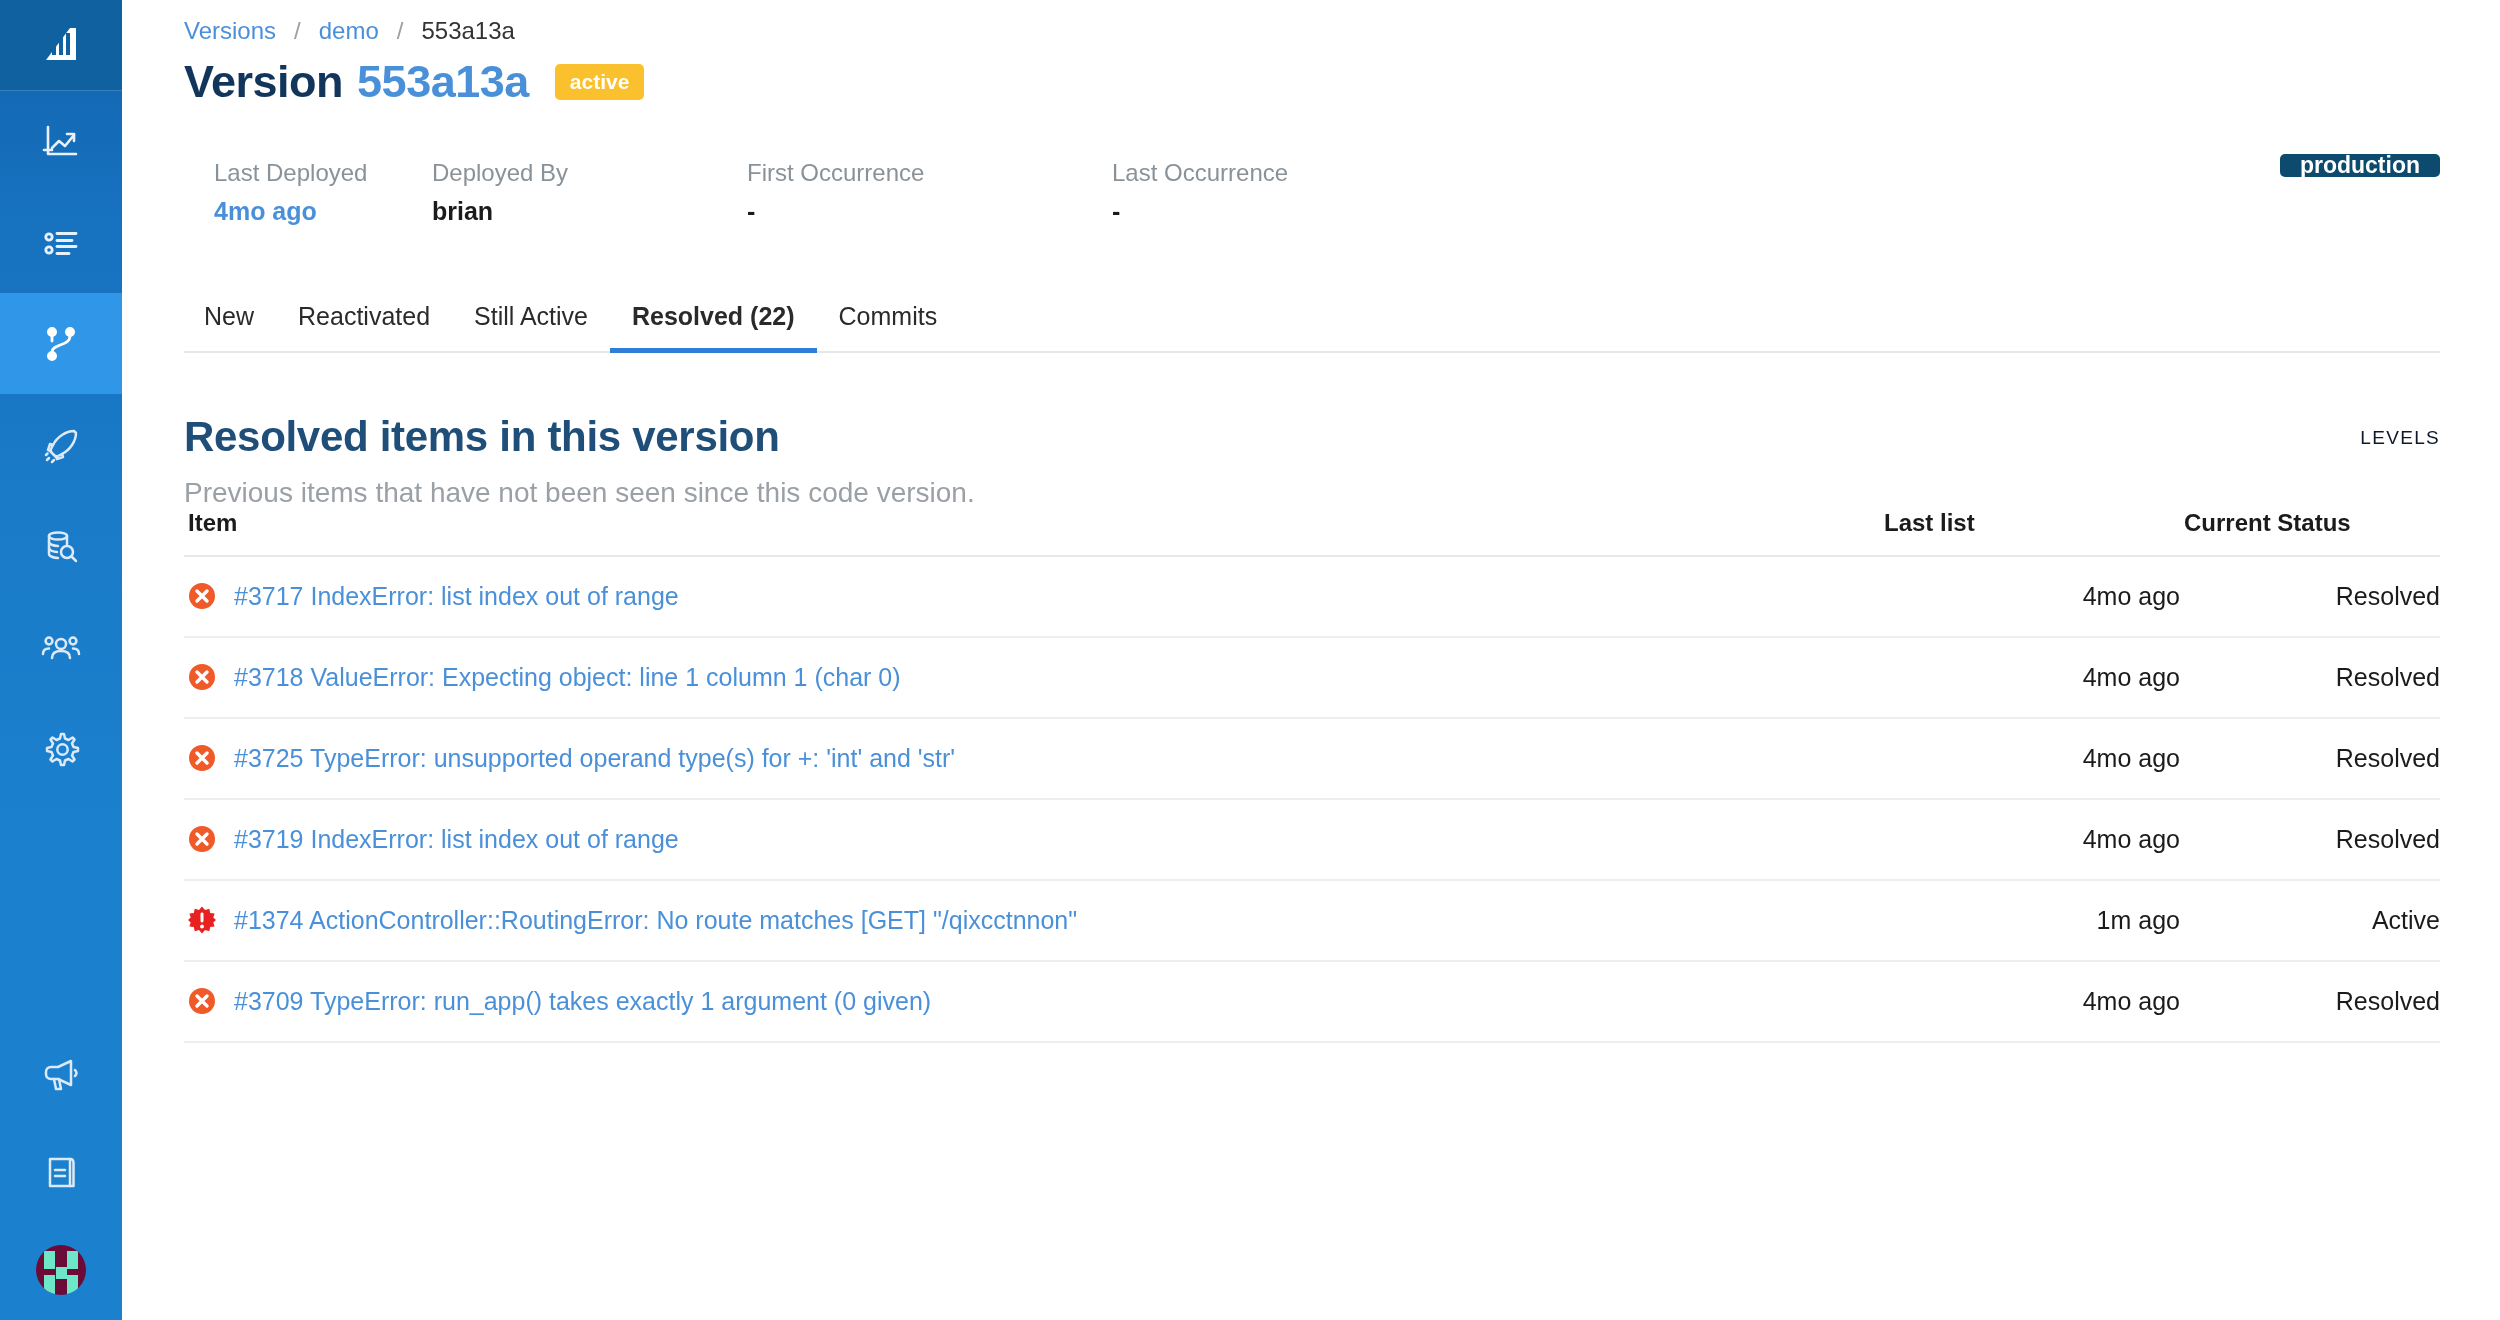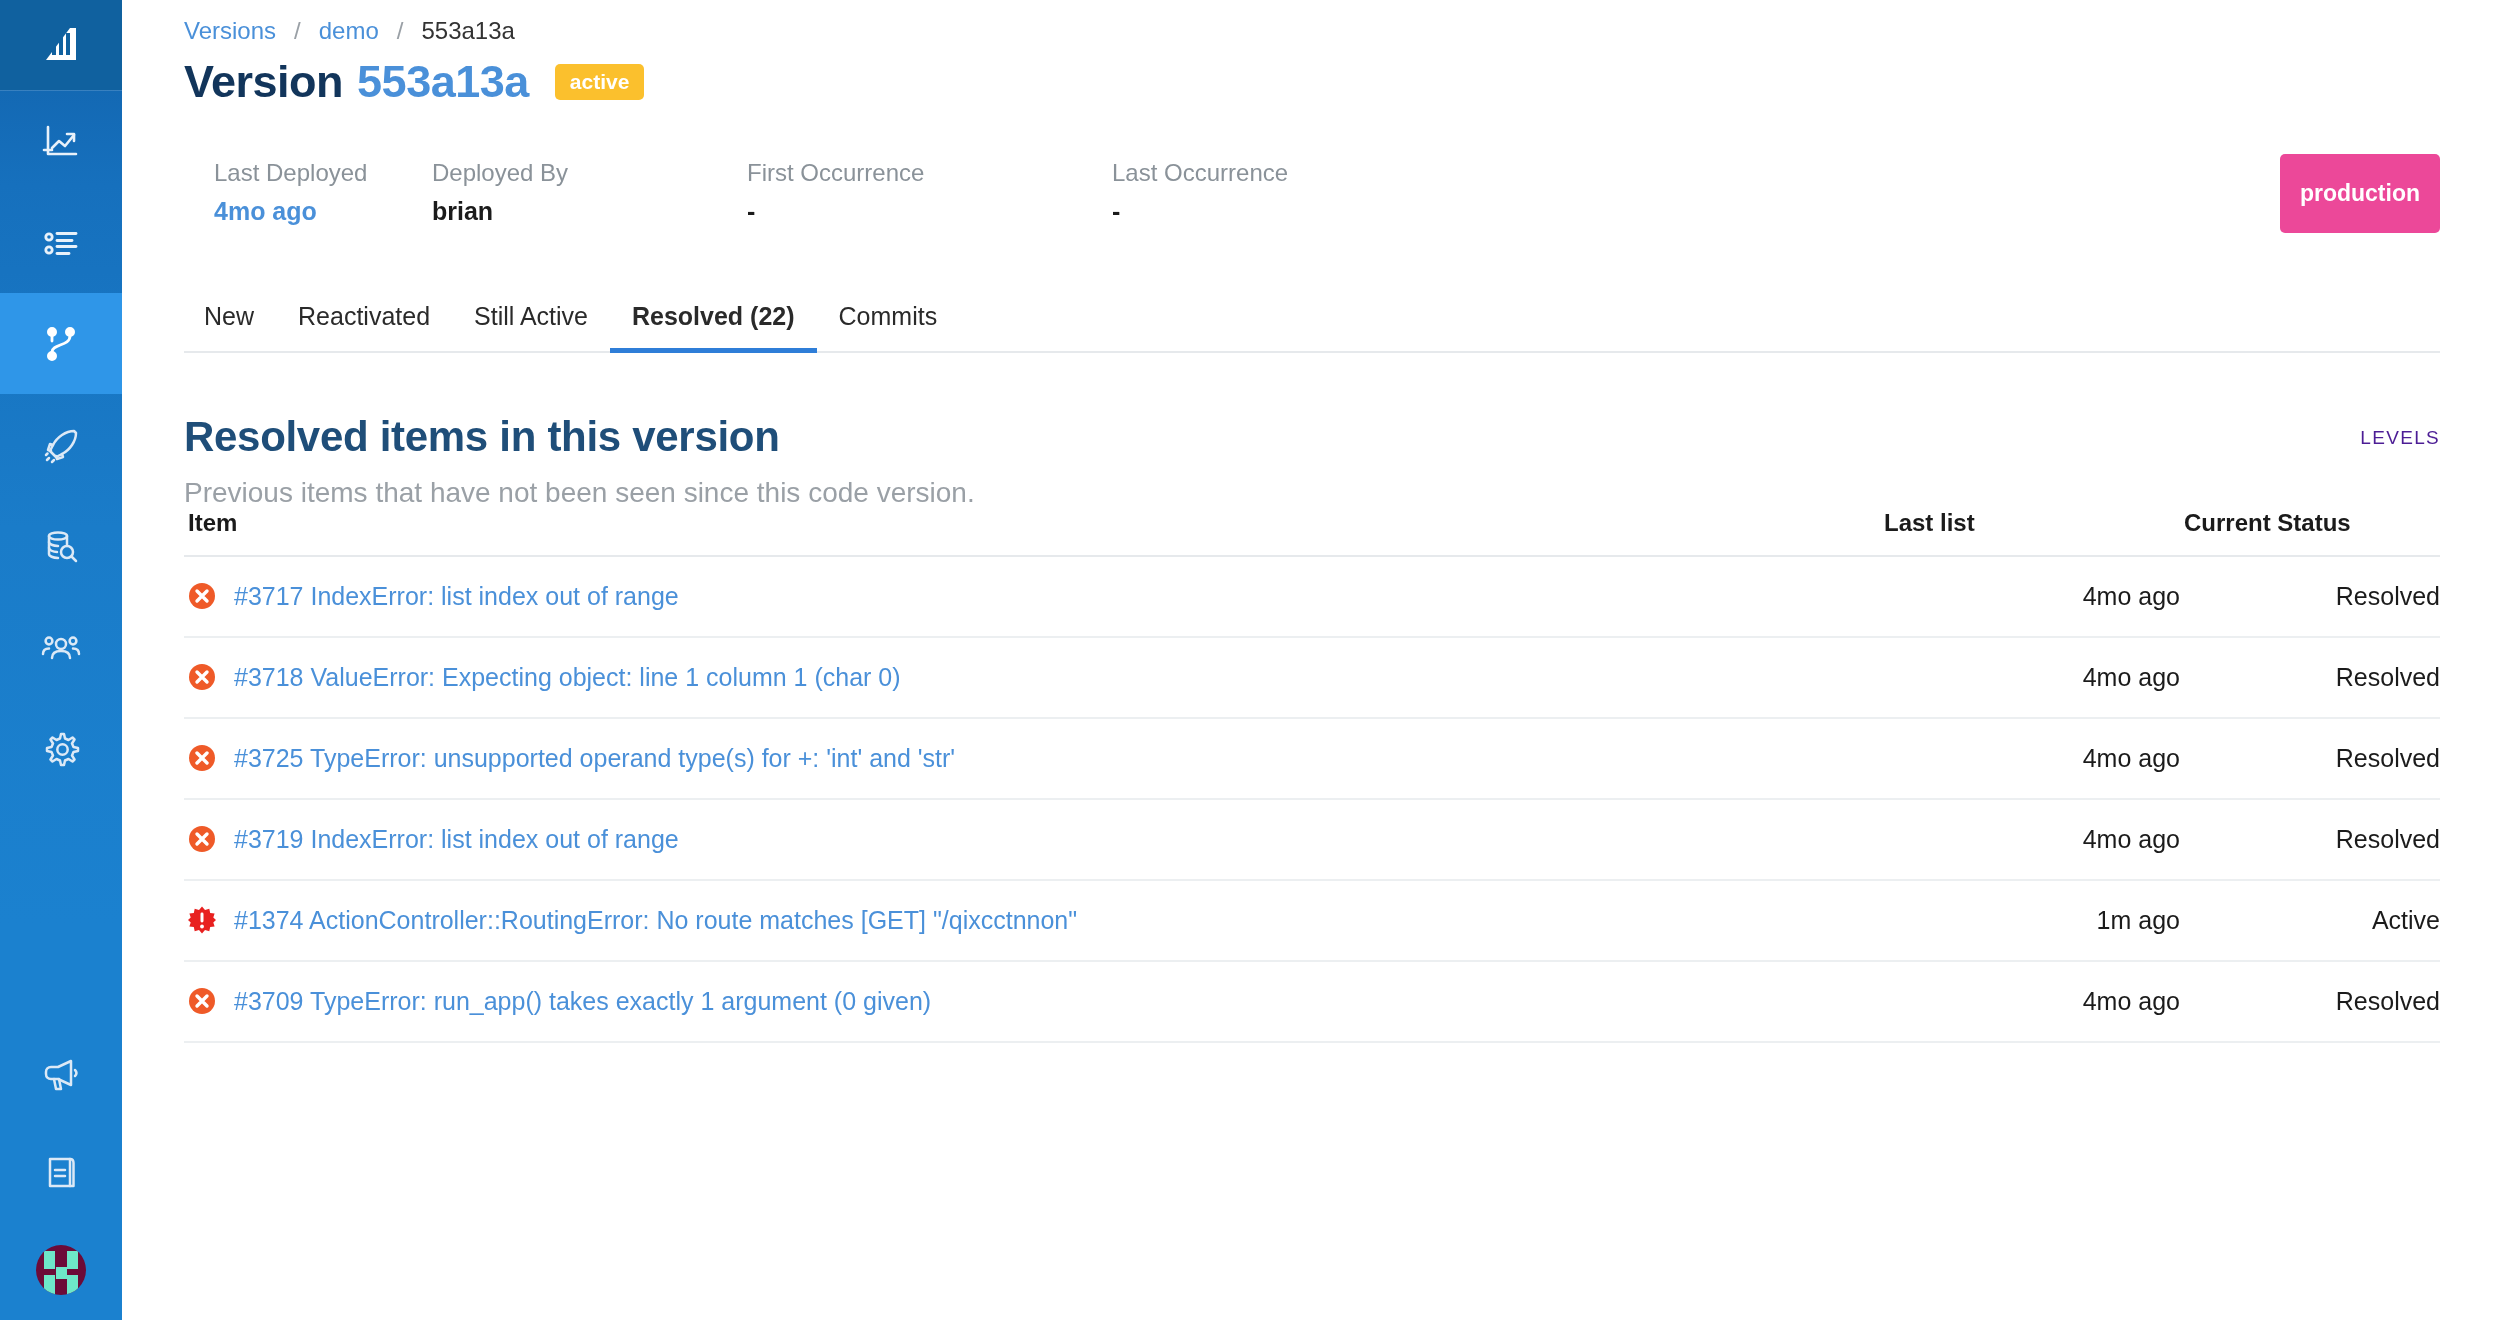--- a/index.html
+++ b/index.html
@@ -77,23 +77,23 @@
     display: flex; align-items: flex-start;
     margin-top: 52px; position: relative;
   }
   .meta-cell { min-width: 0; margin-left: 30px; }
   .meta-label { font-size: 24px; color: #8a9299; font-weight: 400; line-height: 1.1; }
   .meta-value { font-size: 25px; font-weight: bold; color: #1b1b1b; margin-top: 12px; line-height: 1.1; }
   .meta-value.link { color: #4a90d9; }
 
   .env-badge {
     position: absolute; right: 0; top: -6px;
-    background: #ec4899; color: #ffffff;
+    background: #0c4a6e; color: #ffffff;
     font-size: 23px; font-weight: bold;
-    padding: 28px 20px; border-radius: 5px;
+    padding: 0 20px; border-radius: 5px;
     line-height: 1;
   }
 
   .tabs {
     margin-top: 76px;
     display: flex; align-items: flex-end;
     border-bottom: 2px solid #e6e9ec;
     position: relative;
   }
   .tab {
@@ -113,21 +113,21 @@
     display: flex; align-items: flex-start; justify-content: space-between;
   }
   .section-title {
     font-size: 42px; font-weight: bold; color: #1f4e79; letter-spacing: -0.3px;
   }
   .section-sub {
     font-size: 28px; color: #9aa0a6; margin-top: 16px; font-weight: 400;
   }
   .levels-wrap { text-align: left; padding-top: 14px; }
   .levels-label {
-    font-size: 19px; color: #4c1d95; letter-spacing: 1.3px; margin-bottom: 10px;
+    font-size: 19px; color: #0f172a; letter-spacing: 1.3px; margin-bottom: 10px;
   }
   .levels-select {
     background: #ececec; border: 1px solid #d4d4d4; border-radius: 7px;
     padding: 14px 18px 15px; font-size: 25px; color: #222;
     display: inline-flex; align-items: center; gap: 16px;
     min-width: 262px; cursor: pointer;
   }
   .caret {
     width: 0; height: 0;
     border-left: 9px solid transparent; border-right: 9px solid transparent;

